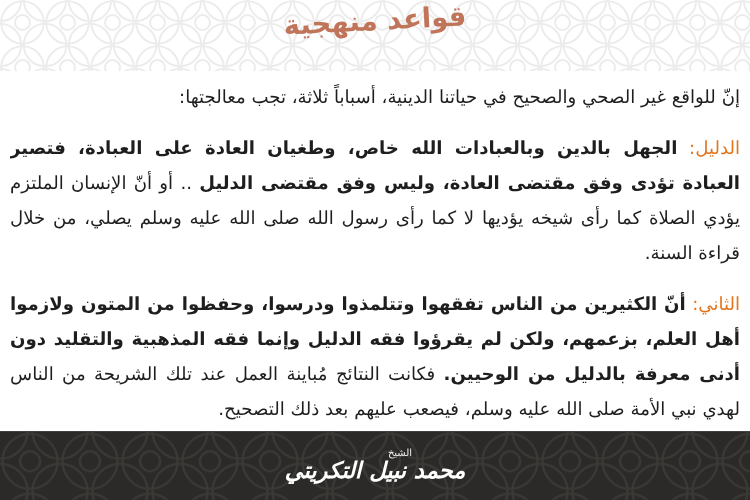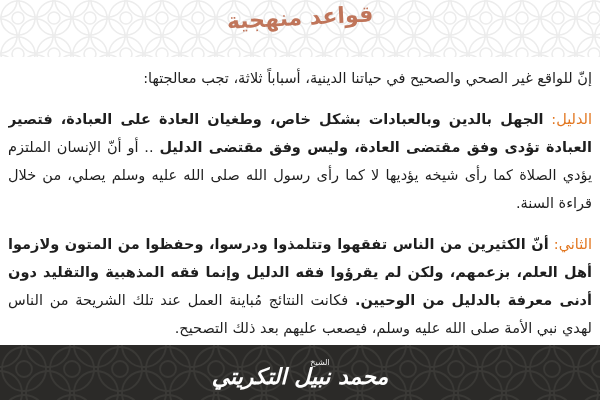--- a/index.html
+++ b/index.html
@@ -35,21 +35,21 @@
   .seg-normal{font-weight:normal;}
   
   .footer{position:absolute;bottom:0;left:0;width:600px;height:55px;background:var(--footer_bg);}
   .footer svg{display:block;position:absolute;top:0;left:0;}
   .footer-content{
     position:absolute;top:0;left:0;width:100%;height:100%;
     display:flex;flex-direction:column;align-items:center;justify-content:center;
     color:#ffffff;direction:rtl;
   }
   .honorific{font-size:8px;line-height:8px;opacity:.92;margin-right:-40px;}
-  .signature{font-size:22px;font-weight:bold;line-height:20px;font-style:italic;}
+  .signature{font-size:18px;font-weight:bold;line-height:20px;font-style:italic;}
   .website{font-size:7px;letter-spacing:2.2px;color:#c8c6c3;margin-top:3px;direction:ltr;}
 </style>
 </head>
 <body>
 
 <div class="page">
 
   <div class="header">
     <svg width="600" height="57" aria-hidden="true">
       <defs>
@@ -66,21 +66,21 @@
       </defs>
       <rect width="600" height="57" fill="#ffffff"></rect>
       <rect width="600" height="57" fill="url(#pLight)"></rect>
     </svg>
     <div class="title">قواعد منهجية</div>
   </div>
 
   <div class="body">
     <p class="intro">إنّ للواقع غير الصحي والصحيح في حياتنا الدينية، أسباباً ثلاثة، تجب معالجتها:</p>
     <div>
-        <div class="para"><span class="seg-accent">الدليل: </span><span class="seg-bold">الجهل بالدين وبالعبادات بشكل خاص، وطغيان العادة على العبادة، فتصير العبادة تؤدى وفق مقتضى العادة، وليس وفق مقتضى الدليل</span><span class="seg-normal"> .. أو أنّ الإنسان الملتزم يؤدي الصلاة كما رأى شيخه يؤديها لا كما رأى رسول الله صلى الله عليه وسلم يصلي، من خلال قراءة السنة.</span></div>
+        <div class="para"><span class="seg-accent">الدليل: </span><span class="seg-bold">الجهل بالدين وبالعبادات الله خاص، وطغيان العادة على العبادة، فتصير العبادة تؤدى وفق مقتضى العادة، وليس وفق مقتضى الدليل</span><span class="seg-normal"> .. أو أنّ الإنسان الملتزم يؤدي الصلاة كما رأى شيخه يؤديها لا كما رأى رسول الله صلى الله عليه وسلم يصلي، من خلال قراءة السنة.</span></div>
         <div class="para"><span class="seg-accent">الثاني: </span><span class="seg-bold">أنّ الكثيرين من الناس تفقهوا وتتلمذوا ودرسوا، وحفظوا من المتون ولازموا أهل العلم، بزعمهم، ولكن لم يقرؤوا فقه الدليل وإنما فقه المذهبية والتقليد دون أدنى معرفة بالدليل من الوحيين.</span><span class="seg-normal"> فكانت النتائج مُباينة العمل عند تلك الشريحة من الناس لهدي نبي الأمة صلى الله عليه وسلم، فيصعب عليهم بعد ذلك التصحيح.</span></div>
       </div>
   </div>
 
   <div class="footer">
     <svg width="600" height="55" aria-hidden="true">
       <defs>
         <pattern id="pDark" width="48" height="48" patternUnits="userSpaceOnUse">
           <g fill="none" stroke="#3a3936" stroke-width="1.8">
             <circle cx="24" cy="24" r="22"></circle>

